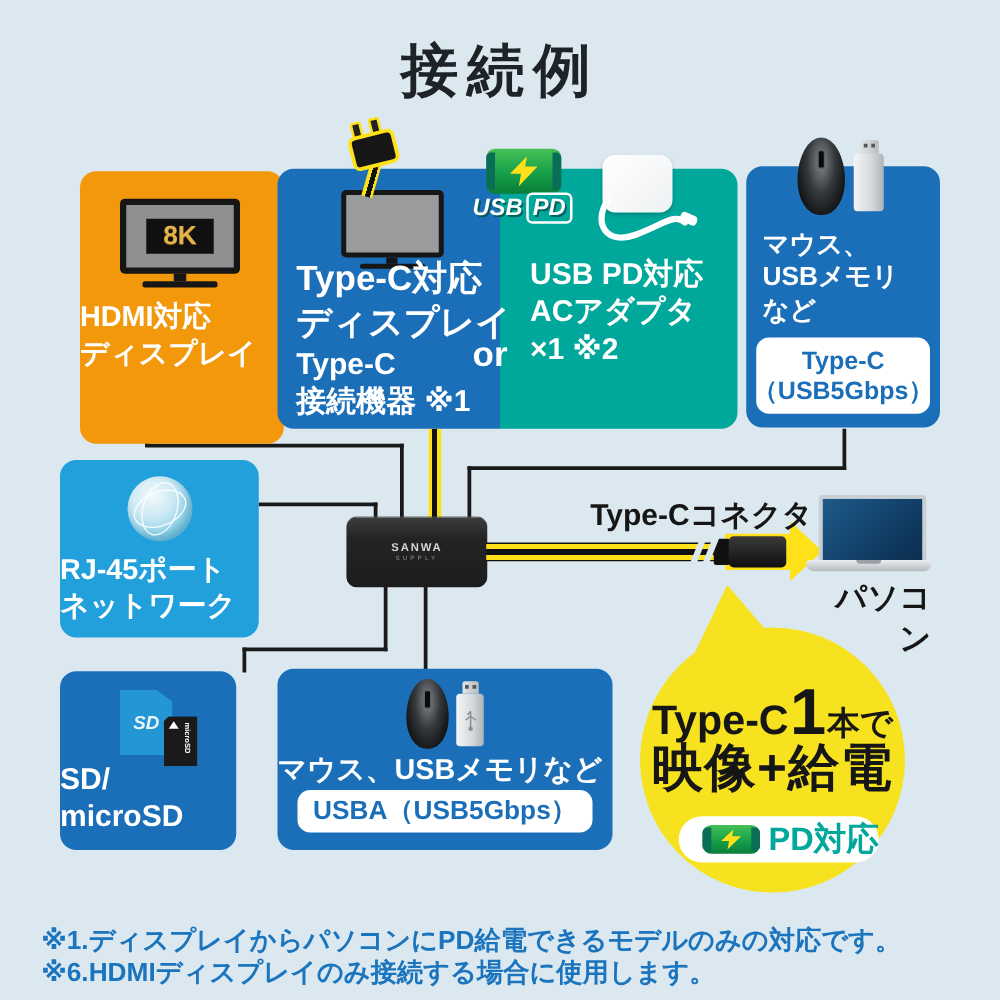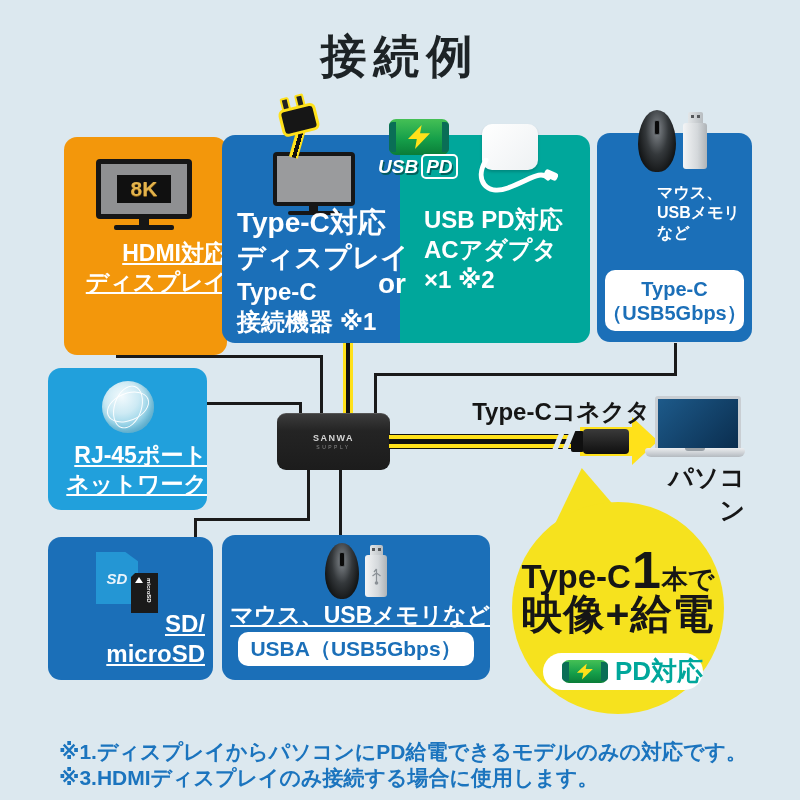--- a/index.html
+++ b/index.html
@@ -5,21 +5,21 @@
   html,body{margin:0;padding:0;}
   body{font-family:"Liberation Sans","DejaVu Sans",sans-serif;}
   .stage{position:relative;width:800px;height:800px;background:#DCE8EF;overflow:hidden;}
   .abs{position:absolute;}
   .pre{white-space:pre-line;}
   .title{left:0;top:26px;width:800px;text-align:center;font-size:46px;font-weight:800;color:#1d2326;letter-spacing:7px;}
   .box{position:absolute;border-radius:13px;}
   .blue{background:#1B6FB8;}
   .cyan{background:#21A0DC;}
   .orange{background:#F3970B;}
-  .boxlabel{color:#fff;font-weight:bold;text-align:right;line-height:1.24;text-decoration:underline;}
+  .boxlabel{color:#fff;font-weight:bold;text-align:left;line-height:1.24;}
   .leftlabel{color:#fff;font-weight:bold;text-align:left;line-height:1.26;}
   .pill{position:absolute;background:#fff;border-radius:10px;display:flex;align-items:center;justify-content:center;color:#1B6FB8;font-weight:bold;text-align:center;line-height:1.2;}
   .line{position:absolute;background:#1a1a1a;}
   
   .cablev{position:absolute;background:linear-gradient(90deg,#FFE11A 0 3px,#111 3px 7px,#FFE11A 7px 10px);}
   .cableh{position:absolute;background:linear-gradient(180deg,#111 0 1px,#FFE11A 1px 5px,#111 5px 10px,#FFE11A 10px 14px,#111 14px 15px);}
   .breakmark{position:absolute;width:5px;height:26px;background:#DCE8EF;transform:rotate(22deg);}
   
   .tvframe{position:absolute;background:#161616;border-radius:4px;}
   .tvscreen{position:absolute;inset:5px;background:#8f9092;}
@@ -72,21 +72,21 @@
   
   .callout{position:absolute;background:#F6E21E;border-radius:50%;}
   .callout-tail{position:absolute;background:#F6E21E;clip-path:polygon(46% 0,4% 100%,100% 72%);}
   .c-line1{position:absolute;width:212px;text-align:center;color:#161616;display:flex;align-items:baseline;justify-content:center;}
   .c-pref{font-size:33px;font-weight:800;}
   .c-num{font-size:52px;font-weight:800;margin:0 1px;}
   .c-suf{font-size:26px;font-weight:800;}
   .c-line2{position:absolute;width:212px;text-align:center;font-size:41px;font-weight:900;color:#161616;letter-spacing:1px;}
   .c-pill{position:absolute;background:#fff;border-radius:19px;display:flex;align-items:center;justify-content:center;gap:7px;}
   .c-pd{color:#00A79B;font-weight:900;font-size:26px;}
-  .footnote{position:absolute;left:33px;color:#1B74BE;font-weight:bold;font-size:21px;margin-left:26px;}
+  .footnote{position:absolute;left:33px;color:#1B74BE;font-weight:bold;font-size:21px;}
   .blk-label{position:absolute;color:#161616;font-weight:800;text-align:right;}
 </style>
 </head>
 <body>
 
 <div class="stage">
 
   <div class="abs title">接続例</div>
 
   <div class="line" style="left:116px;top:343px;width:3px;height:14px;"></div>
@@ -150,21 +150,21 @@
     <svg class="abs" style="left:468px;top:158px;" width="90" height="52" viewBox="0 0 90 52">
       <path d="M18 2 C6 22 18 38 40 30 S72 12 80 20" fill="none" stroke="#ffffff" stroke-width="5" stroke-linecap="round"></path>
       <rect x="76" y="13" width="14" height="8" rx="3" fill="#ffffff" transform="rotate(24 83 17)"></rect>
     </svg>
   </div>
   <div class="abs leftlabel pre" style="left:424px;top:205px;font-size:24px;">USB PD対応
 ACアダプタ
 ×1 ※2</div>
 
   <div class="box blue" style="left:597px;top:133px;width:155px;height:209px;">
-    <div class="abs leftlabel pre" style="left:13px;top:50px;font-size:16px;margin-left:47px;">マウス、
+    <div class="abs leftlabel pre" style="left:13px;top:50px;font-size:21px;">マウス、
 USBメモリ
 など</div>
     <div class="pill pre" style="left:8px;top:137px;width:139px;height:61px;font-size:20px;">Type-C
 （USB5Gbps）</div>
   </div>
   <div class="mouse" style="left:638px;top:110px;width:38px;height:62px;"></div>
   <div class="usbstick" style="left:682px;top:112px;width:26px;">
     <div class="ucap">
         <i style="left:3px;"></i>
         <i style="right:3px;"></i>
@@ -194,21 +194,21 @@
   <div class="breakmark" style="left:556px;top:428px;"></div>
   <div class="breakmark" style="left:566px;top:428px;"></div>
   <div class="blk-label" style="left:470px;top:396px;width:180px;font-size:24px;">Type-Cコネクタ</div>
 
   <div>
     <div class="lapscreen" style="left:655px;top:396px;width:80px;height:50px;"></div>
     <div class="lapbase" style="left:645px;top:448px;width:100px;height:9px;"></div>
   </div>
   <div class="blk-label" style="left:645px;top:461px;width:100px;font-size:25px;">パソコン</div>
 
-  <div class="box blue" style="left:48px;top:537px;width:165px;height:143px;">
+  <div class="box blue" style="left:48px;top:537px;width:141px;height:143px;">
     <div class="sdcard" style="left:48px;top:15px;width:42px;height:52px;font-size:15px;">
       <span>SD</span>
     </div>
     <div class="microsd" style="left:83px;top:36px;width:27px;height:40px;">
       <span class="microtri"></span>
       <span class="microtxt">microSD</span>
     </div>
     <div class="abs boxlabel pre" style="left:0;top:72px;width:157px;font-size:24px;">SD/
 microSD</div>
   </div>
@@ -241,15 +241,15 @@
     <div class="c-line2" style="left:0;top:85px;">映像+給電</div>
     <div class="c-pill" style="left:31px;top:151px;width:160px;height:37px;justify-content:flex-end;">
       <span class="battery" style="position:relative;width:46px;height:23px;display:inline-flex;">
         <span class="bolt" style="width:16px;height:16px;"></span>
       </span>
       <span class="c-pd">PD対応</span>
     </div>
   </div>
 
   <div class="footnote" style="top:738px;">※1.ディスプレイからパソコンにPD給電できるモデルのみの対応です。</div>
-  <div class="footnote" style="top:764px;">※3.HDMIディスプレイのみ接続する場合に使用します。</div>
+  <div class="footnote" style="top:764px;">※6.HDMIディスプレイのみ接続する場合に使用します。</div>
 
 </div>
 
 </body></html>

